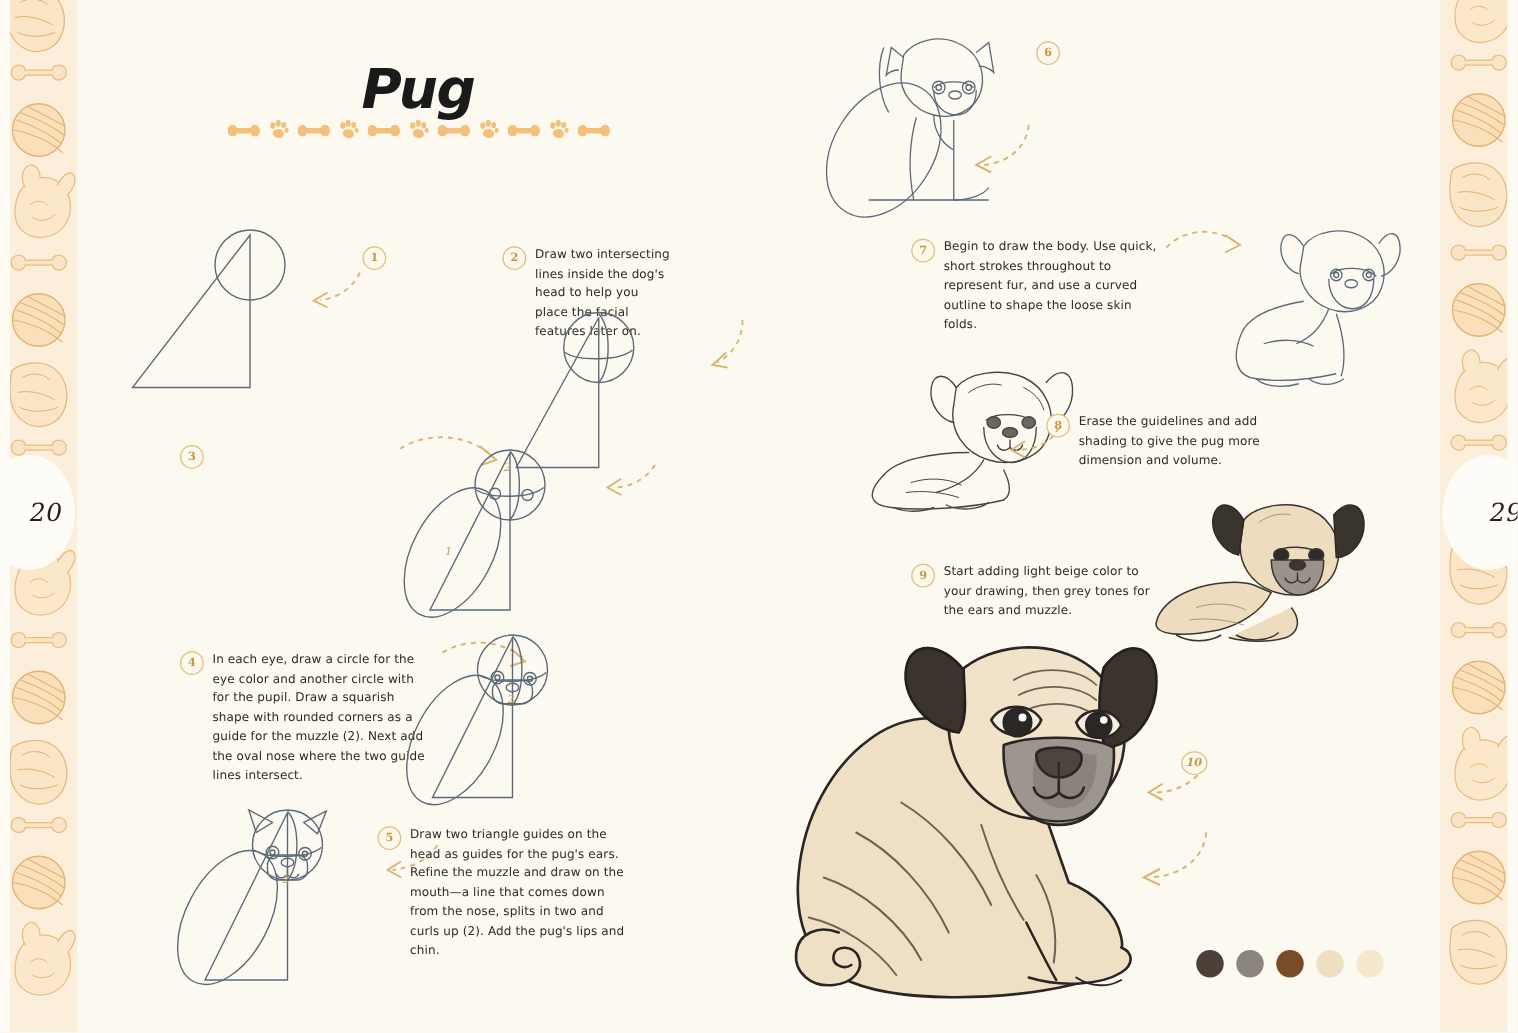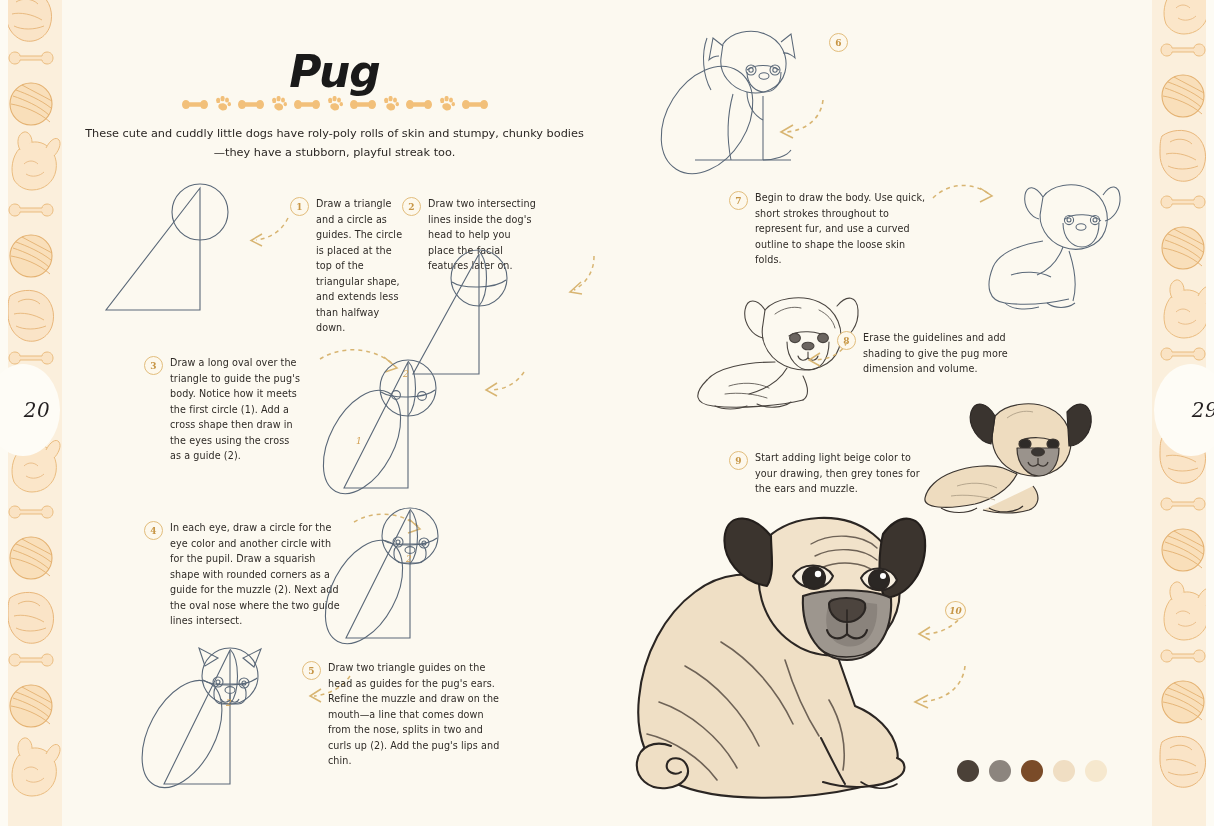--- a/index.html
+++ b/index.html
@@ -226,36 +226,34 @@
           <ellipse cx="7.6" cy="2.6" rx="2.1" ry="2.7" fill="#F2C07A"></ellipse>
           <ellipse cx="12" cy="4" rx="2" ry="2.5" fill="#F2C07A"></ellipse>
           <ellipse cx="14.3" cy="8.2" rx="1.7" ry="2.1" fill="#F2C07A"></ellipse>
           <path d="M7.4 7.2 C10.8 7.2 12.6 9.6 12 11.9 C11.4 14.2 8.6 14.8 6.6 14.2 C4.4 13.5 2.8 11.6 3.4 9.6 C3.9 8 5.4 7.2 7.4 7.2 Z" fill="#F2C07A"></path>
         </svg>
       <svg class="bone" width="26" height="12" viewBox="0 0 26 12">
           <path d="M4 11 C1.6 11 0 9 0 6.5 C0 4 1.6 2 4 2 C5.8 2 7 3 7.4 4.3 L18.6 4.3 C19 3 20.2 2 22 2 C24.4 2 26 4 26 6.5 C26 9 24.4 11 22 11 C20.2 11 19 10 18.6 8.7 L7.4 8.7 C7 10 5.8 11 4 11 Z" fill="#F2C07A"></path>
         </svg>
     </div>
 
-    <div class="intro">These cute and cuddly little dogs have roly-poly rolls of skin and stumpy, chunky bodies—they have a stubborn, playful streak too.</div>
 
     <svg class="art" style="left:38px;top:182px;" width="150" height="150" viewBox="0 0 150 150">
       <g fill="none" stroke="#5A6878" stroke-width="1.1">
         <circle cx="100" cy="30" r="28"></circle>
         <path d="M100 6 L100 128 L6 128 Z"></path>
       </g>
     </svg>
     <svg class="arrow" style="left:180px;top:216px;" width="48" height="34" viewBox="0 0 48 34">
       <path d="M46 2 C40 14 30 22 14 24" fill="none" stroke="#D8B572" stroke-width="1.5" stroke-dasharray="4 4"></path>
       <path d="M20 18 L9 24.5 L20 30" fill="none" stroke="#D8B572" stroke-width="1.5"></path>
     </svg>
 
     <div class="step" style="left:228px;top:196px;width:120px;">
       <div class="step-num">1</div>
-      <div class="step-text">Draw a triangle and a circle as guides. The circle is placed at the top of the triangular shape, and extends less than halfway down.</div>
     </div>
 
     <div class="step" style="left:340px;top:196px;width:135px;">
       <div class="step-num">2</div>
       <div class="step-text">Draw two intersecting lines inside the dog's head to help you place the facial features later on.</div>
     </div>
 
     <svg class="art" style="left:345px;top:248px;" width="170" height="140" viewBox="0 0 170 140">
       <g fill="none" stroke="#5A6878" stroke-width="1.1">
         <circle cx="72" cy="30" r="28"></circle>
@@ -264,21 +262,20 @@
         <path d="M72 3 C82 14 82 46 72 58"></path>
       </g>
     </svg>
     <svg class="arrow" style="left:492px;top:252px;" width="44" height="46" viewBox="0 0 44 46">
       <path d="M40 4 C40 18 34 30 20 38" fill="none" stroke="#D8B572" stroke-width="1.5" stroke-dasharray="4 4"></path>
       <path d="M27 30 L16 40 L28 42" fill="none" stroke="#D8B572" stroke-width="1.5"></path>
     </svg>
 
     <div class="step" style="left:82px;top:355px;width:158px;">
       <div class="step-num">3</div>
-      <div class="step-text">Draw a long oval over the triangle to guide the pug's body. Notice how it meets the first circle (1). Add a cross shape then draw in the eyes using the cross as a guide (2).</div>
     </div>
     <svg class="arrow" style="left:256px;top:345px;" width="84" height="32" viewBox="0 0 84 32">
       <path d="M2 14 C24 0 56 2 76 20" fill="none" stroke="#D8B572" stroke-width="1.5" stroke-dasharray="4 4"></path>
       <path d="M66 12 L79 23 L67 27" fill="none" stroke="#D8B572" stroke-width="1.5"></path>
     </svg>
 
     <svg class="art" style="left:222px;top:352px;" width="190" height="160" viewBox="0 0 190 160">
       <g fill="none" stroke="#5A6878" stroke-width="1.1">
         <circle cx="124" cy="36" r="28"></circle>
         <path d="M124 10 L124 136 L60 136 Z"></path>

